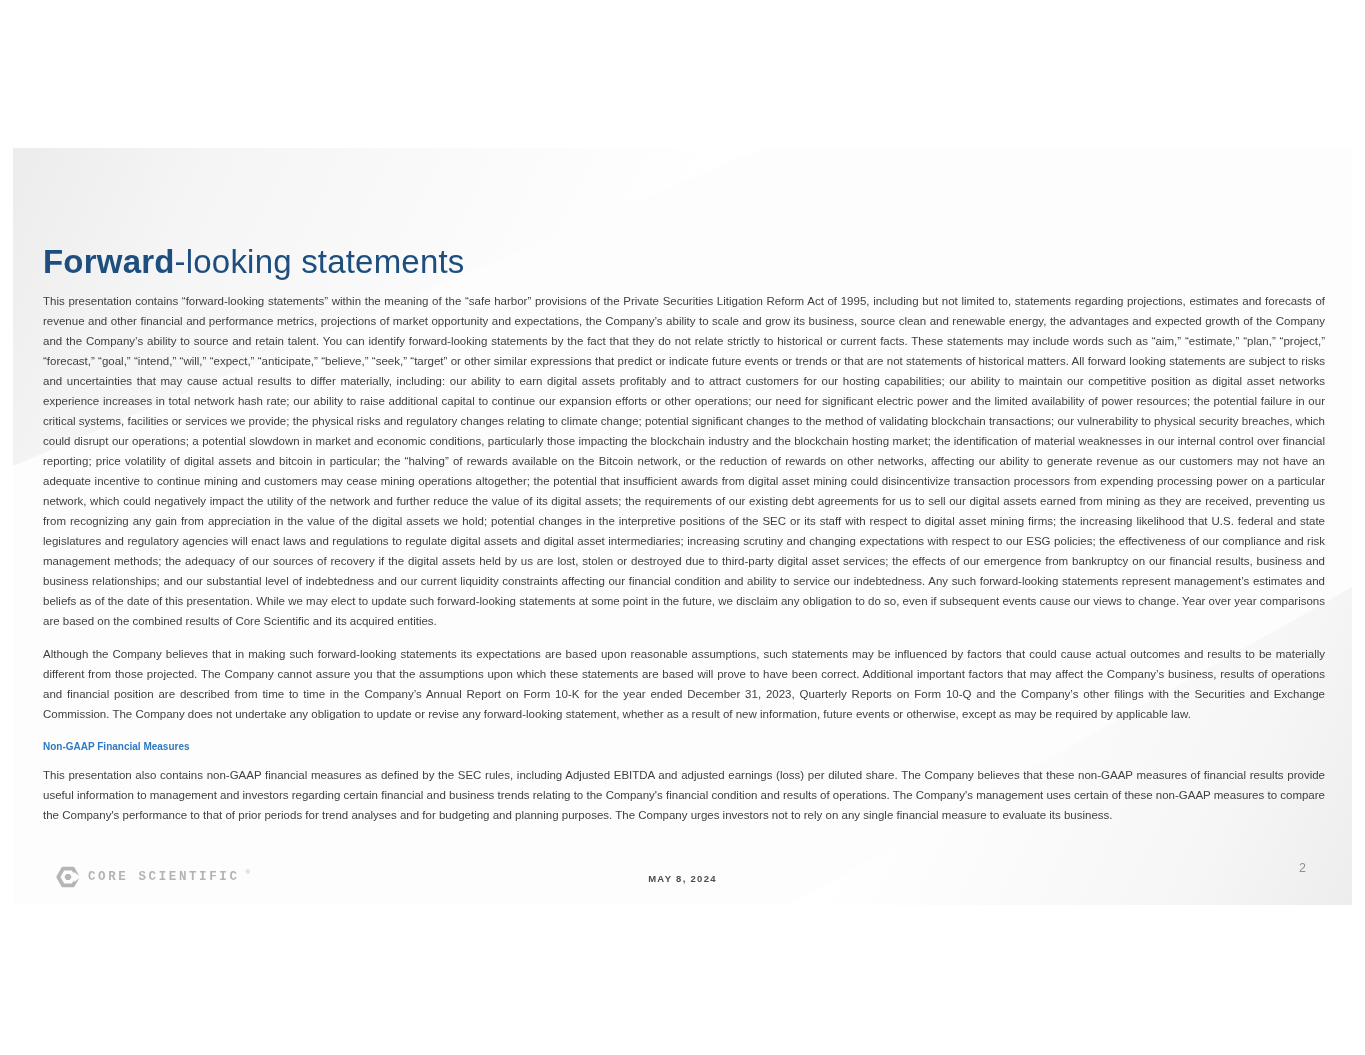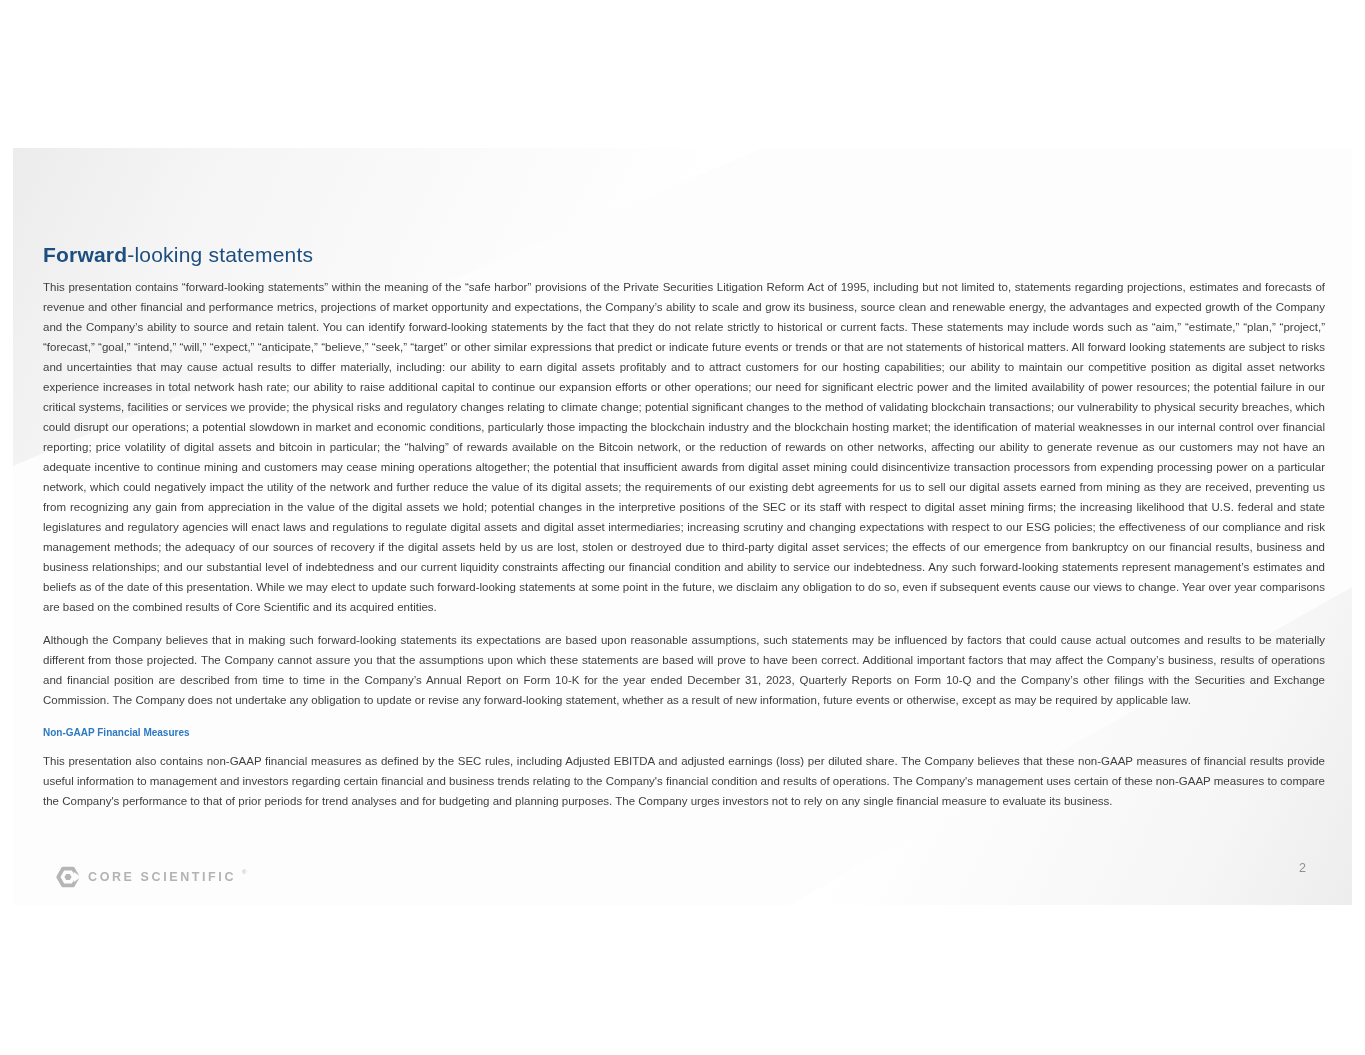--- a/index.html
+++ b/index.html
@@ -27,21 +27,21 @@
     content:""; position:absolute; left:0; top:0; width:100%; height:100%;
     background:linear-gradient(295deg, #ededed 0%, #f6f6f6 10%, #ffffff 32%);
     clip-path:polygon(100% 100%, 100% 58%, 58% 100%);
     pointer-events:none;
   }
   .content {
     position:relative; z-index:2;
     padding:95px 27px 0 30px;
   }
   .page-title {
-    font-size:21px;
+    font-size:33px;
     color:#1d4e7e;
     font-weight:400;
     letter-spacing:0.2px;
     margin-bottom:10px;
   }
   .page-title .t-bold { font-weight:700; }
   .body-par {
     font-size:11.5px;
     line-height:20px;
     text-align:justify;
@@ -56,20 +56,21 @@
   }
   .footer-logo {
     position:absolute; left:42px; bottom:15px; z-index:3;
     display:flex; align-items:center; gap:7px;
   }
   .logo-icon svg { display:block; }
   .logo-text {
     font-size:12.5px; font-weight:700;
     letter-spacing:2.6px;
     color:#b3b3b3;
+    font-family:Liberation Mono, monospace;
   }
   .logo-reg {
     font-size:6px; color:#b3b3b3; vertical-align:super; position:relative; top:-5px; left:-1px;
   }
   .footer-date {
     position:absolute; left:0; right:0; bottom:21px; z-index:3;
     text-align:center;
     font-size:9.5px; letter-spacing:1.3px;
     color:#4d4d4d; font-weight:600;
   }
@@ -101,15 +102,16 @@
       <svg width="26" height="26" viewBox="0 0 32 32">
         <path d="M28 16 L22 5.6 L10 5.6 L4 16 L10 26.4 L22 26.4 Z" fill="none" stroke="#b5b5b5" stroke-width="4.6" stroke-linejoin="round"></path>
         <polygon points="32,16 23,9.5 23,22.5" fill="#fdfdfd"></polygon>
         <path d="M20.4 16 L18.2 12.2 L13.8 12.2 L11.6 16 L13.8 19.8 L18.2 19.8 Z" fill="#b5b5b5"></path>
       </svg>
     </span>
     <span class="logo-text">CORE SCIENTIFIC</span>
       <span class="logo-reg">®</span>
   </div>
 
+  <div class="footer-date">MAY 8, 2024</div>
 
   <div class="page-number">2</div>
 </div>
 
 </body></html>

